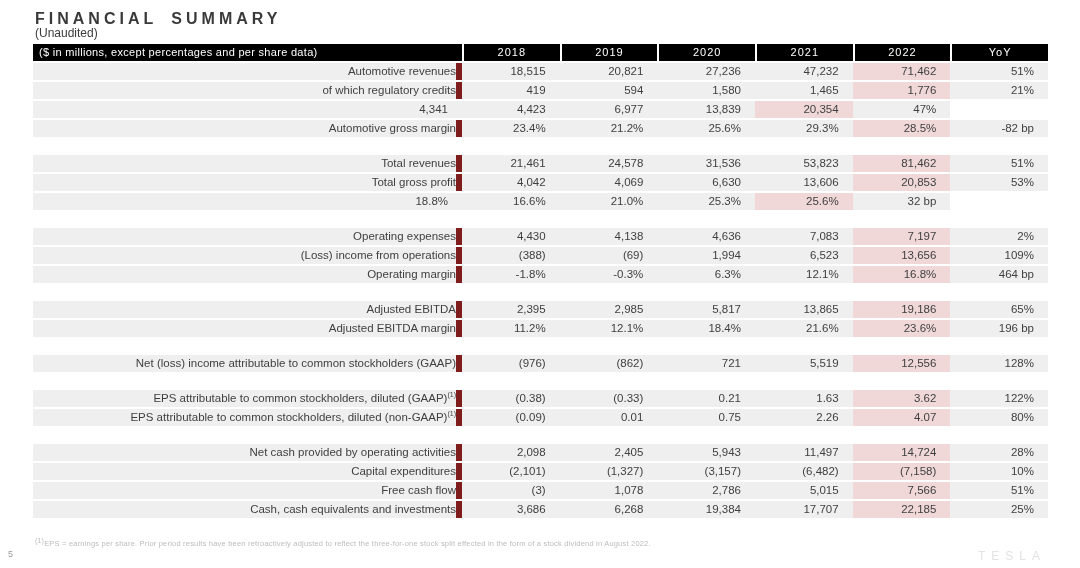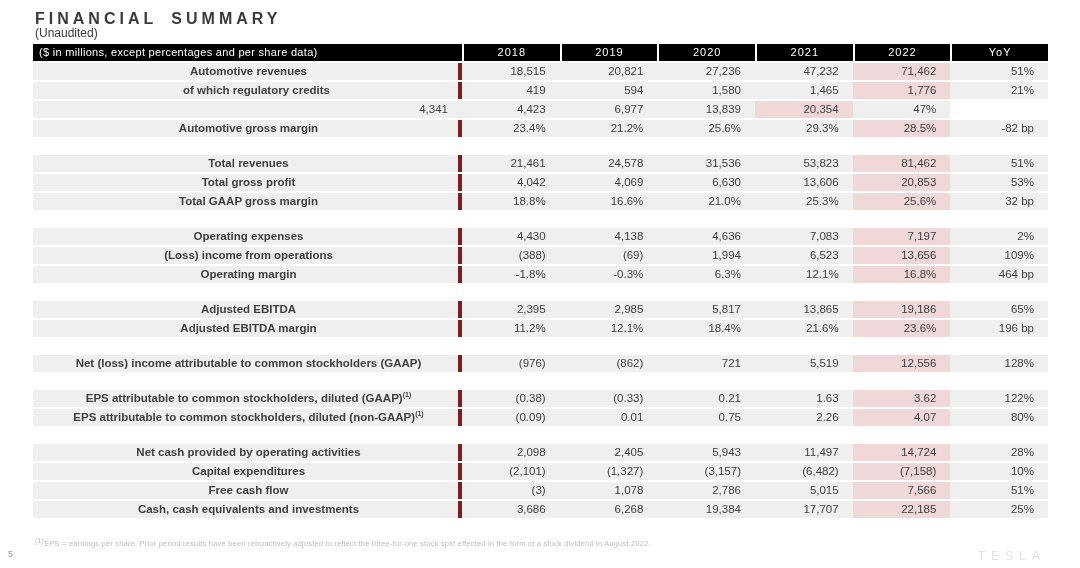--- a/index.html
+++ b/index.html
@@ -14,21 +14,21 @@
   .subtitle{position:absolute;left:35px;top:26px;font-size:12px;color:#3a3a3a;}
   .fin-table{position:absolute;left:33px;top:44px;width:1015px;}
   .grid{display:grid;grid-template-columns:429px repeat(6,1fr);}
   .thead{background:#000000;color:#ffffff;height:17px;line-height:17px;font-size:11px;}
   .thead .hlabel{padding-left:6px;text-align:left;letter-spacing:0.3px;white-space:nowrap;}
   .thead .hcol{text-align:center;letter-spacing:1px;border-left:2px solid #ffffff;}
   .tbody .section{display:flex;flex-direction:column;gap:1.5px;margin-bottom:17.5px;}
   .tbody .section:last-child{margin-bottom:0;}
   .tr{height:17.5px;line-height:17.5px;font-size:11.5px;}
   .td{background:#efefef;white-space:nowrap;overflow:hidden;}
-  .td.label{padding-left:6px;text-align:center;border-right:4px solid #7f1d1d;font-weight:bold;}
+  .td.label{padding-left:6px;text-align:right;border-right:6px solid #7f1d1d;}
   .td.label.indent{padding-left:22px;}
   .td.num{text-align:right;padding-right:14px;}
   .td.hl{background:#f0d8d9;padding-left:12px;}
   sup{font-size:7px;vertical-align:super;line-height:0;}
   .footnote{
     position:absolute;left:35px;top:539px;font-size:7.5px;color:#bcbcbc;letter-spacing:0.2px;
   }
   .page-number{position:absolute;left:8px;top:549px;font-size:9px;color:#9a9a9a;}
   .wordmark{
     position:absolute;right:34px;top:549px;font-size:12px;letter-spacing:6px;color:#e3e3e3;
@@ -101,21 +101,20 @@
         <div class="grid tr">
           <div class="td label">Total gross profit</div>
           <div class="td num">4,042</div>
           <div class="td num">4,069</div>
           <div class="td num">6,630</div>
           <div class="td num">13,606</div>
           <div class="td num hl">20,853</div>
           <div class="td num">53%</div>
         </div>
         <div class="grid tr">
-          <div class="td label">Total GAAP gross margin</div>
           <div class="td num">18.8%</div>
           <div class="td num">16.6%</div>
           <div class="td num">21.0%</div>
           <div class="td num">25.3%</div>
           <div class="td num hl">25.6%</div>
           <div class="td num">32 bp</div>
         </div>
       </div>
       <div class="section">
         <div class="grid tr">

